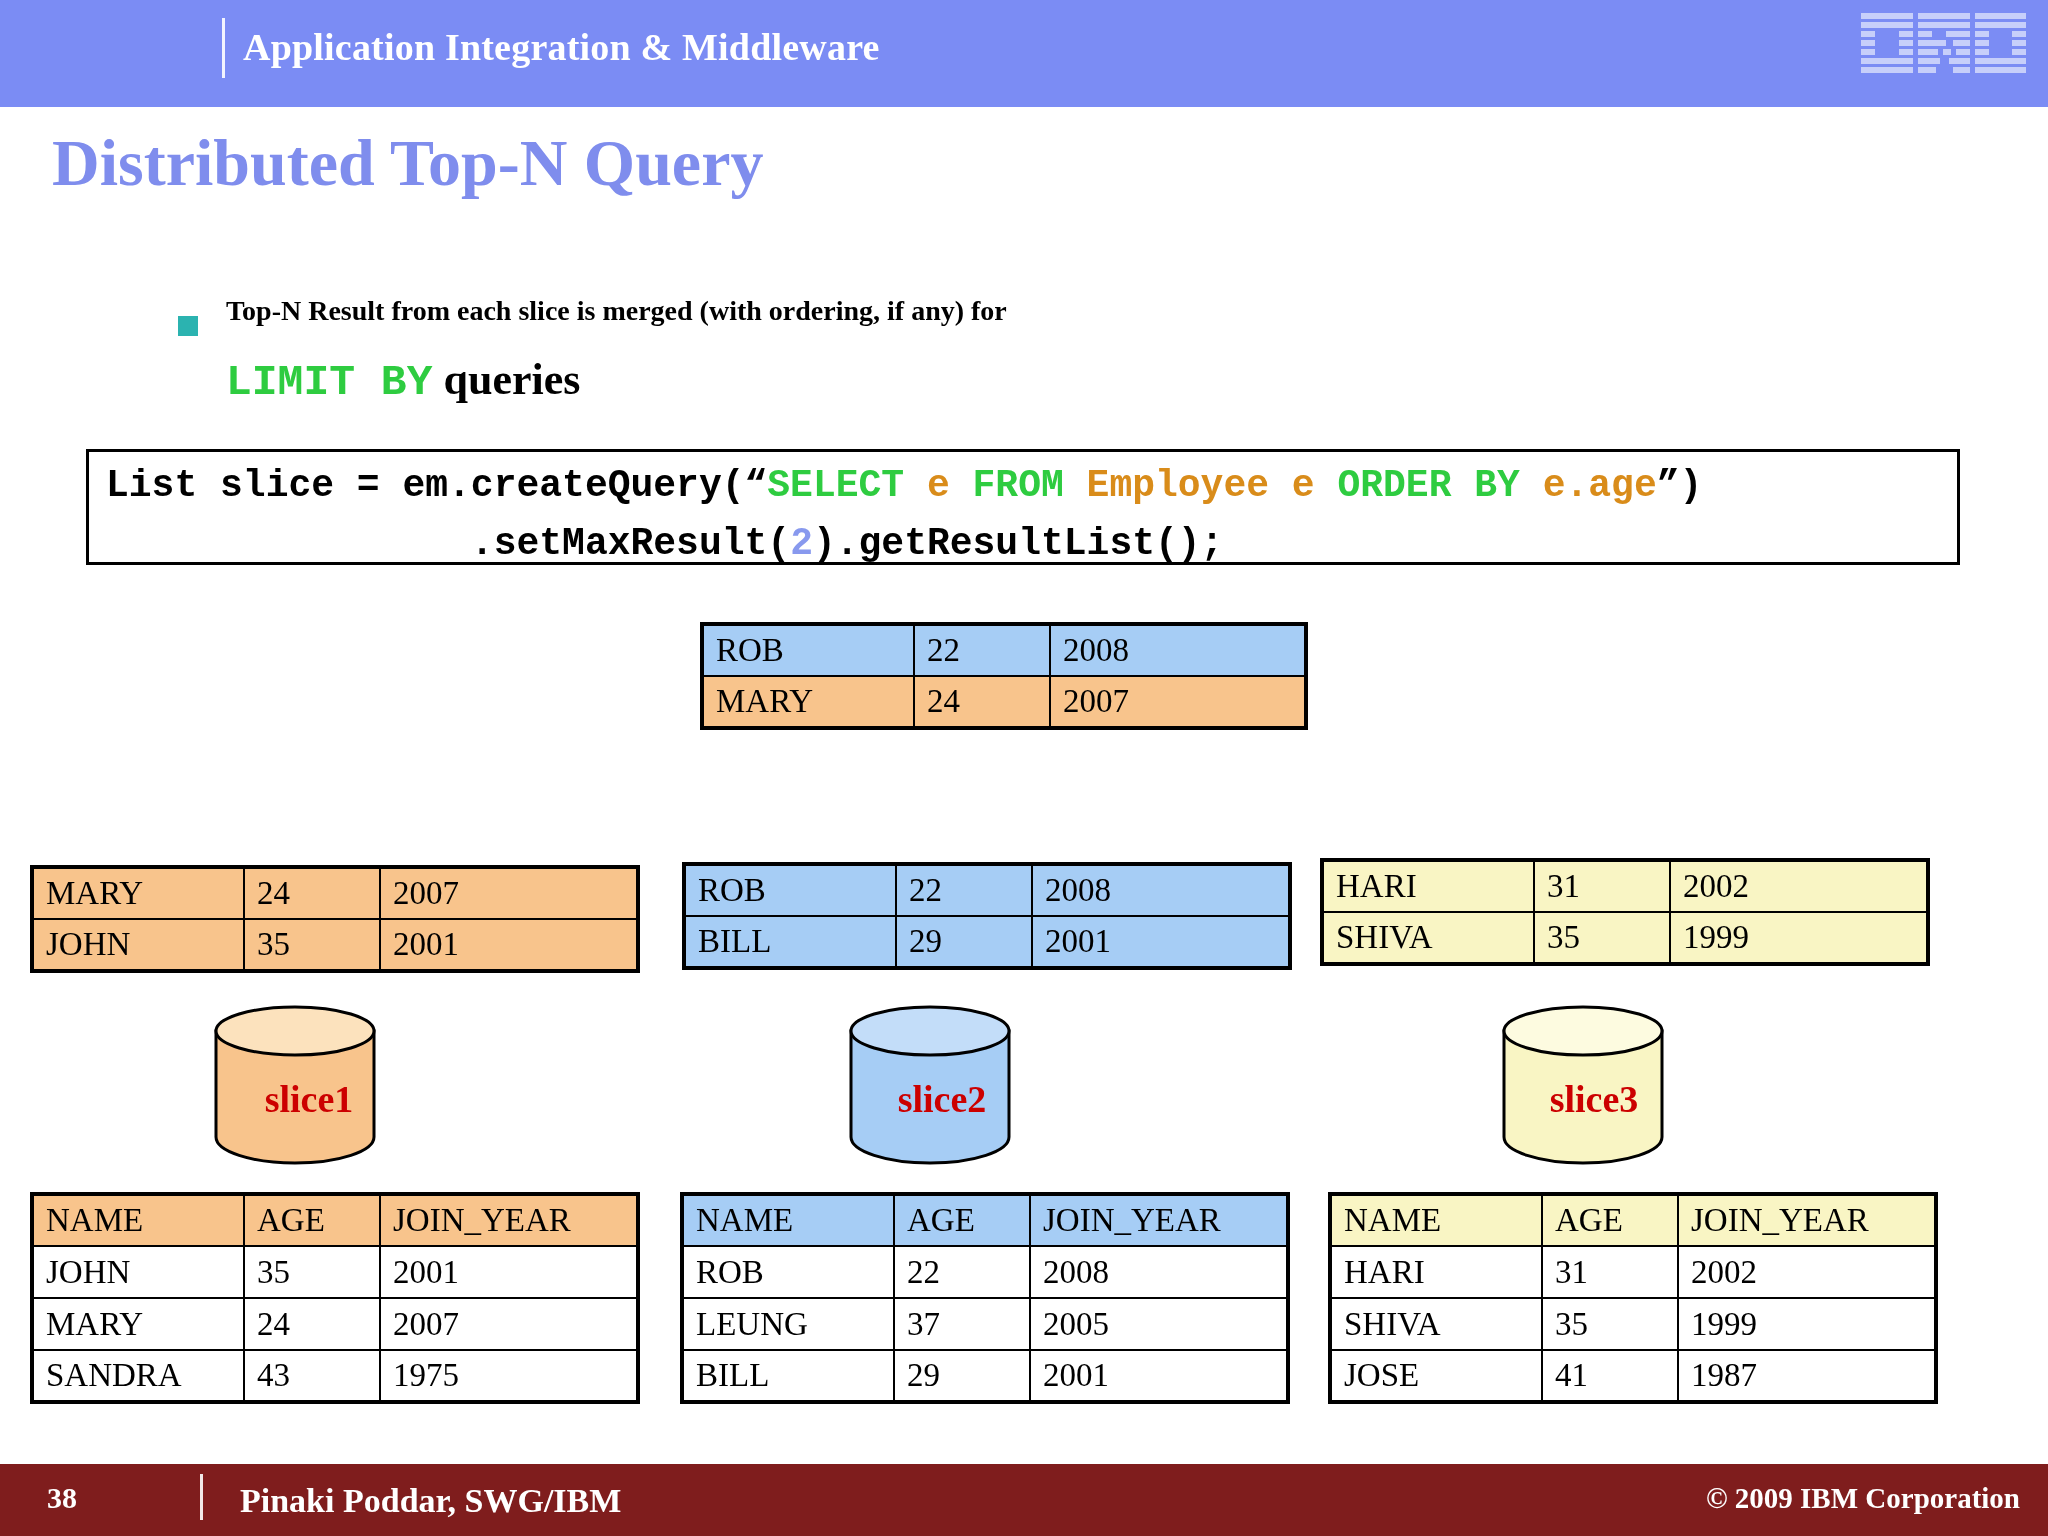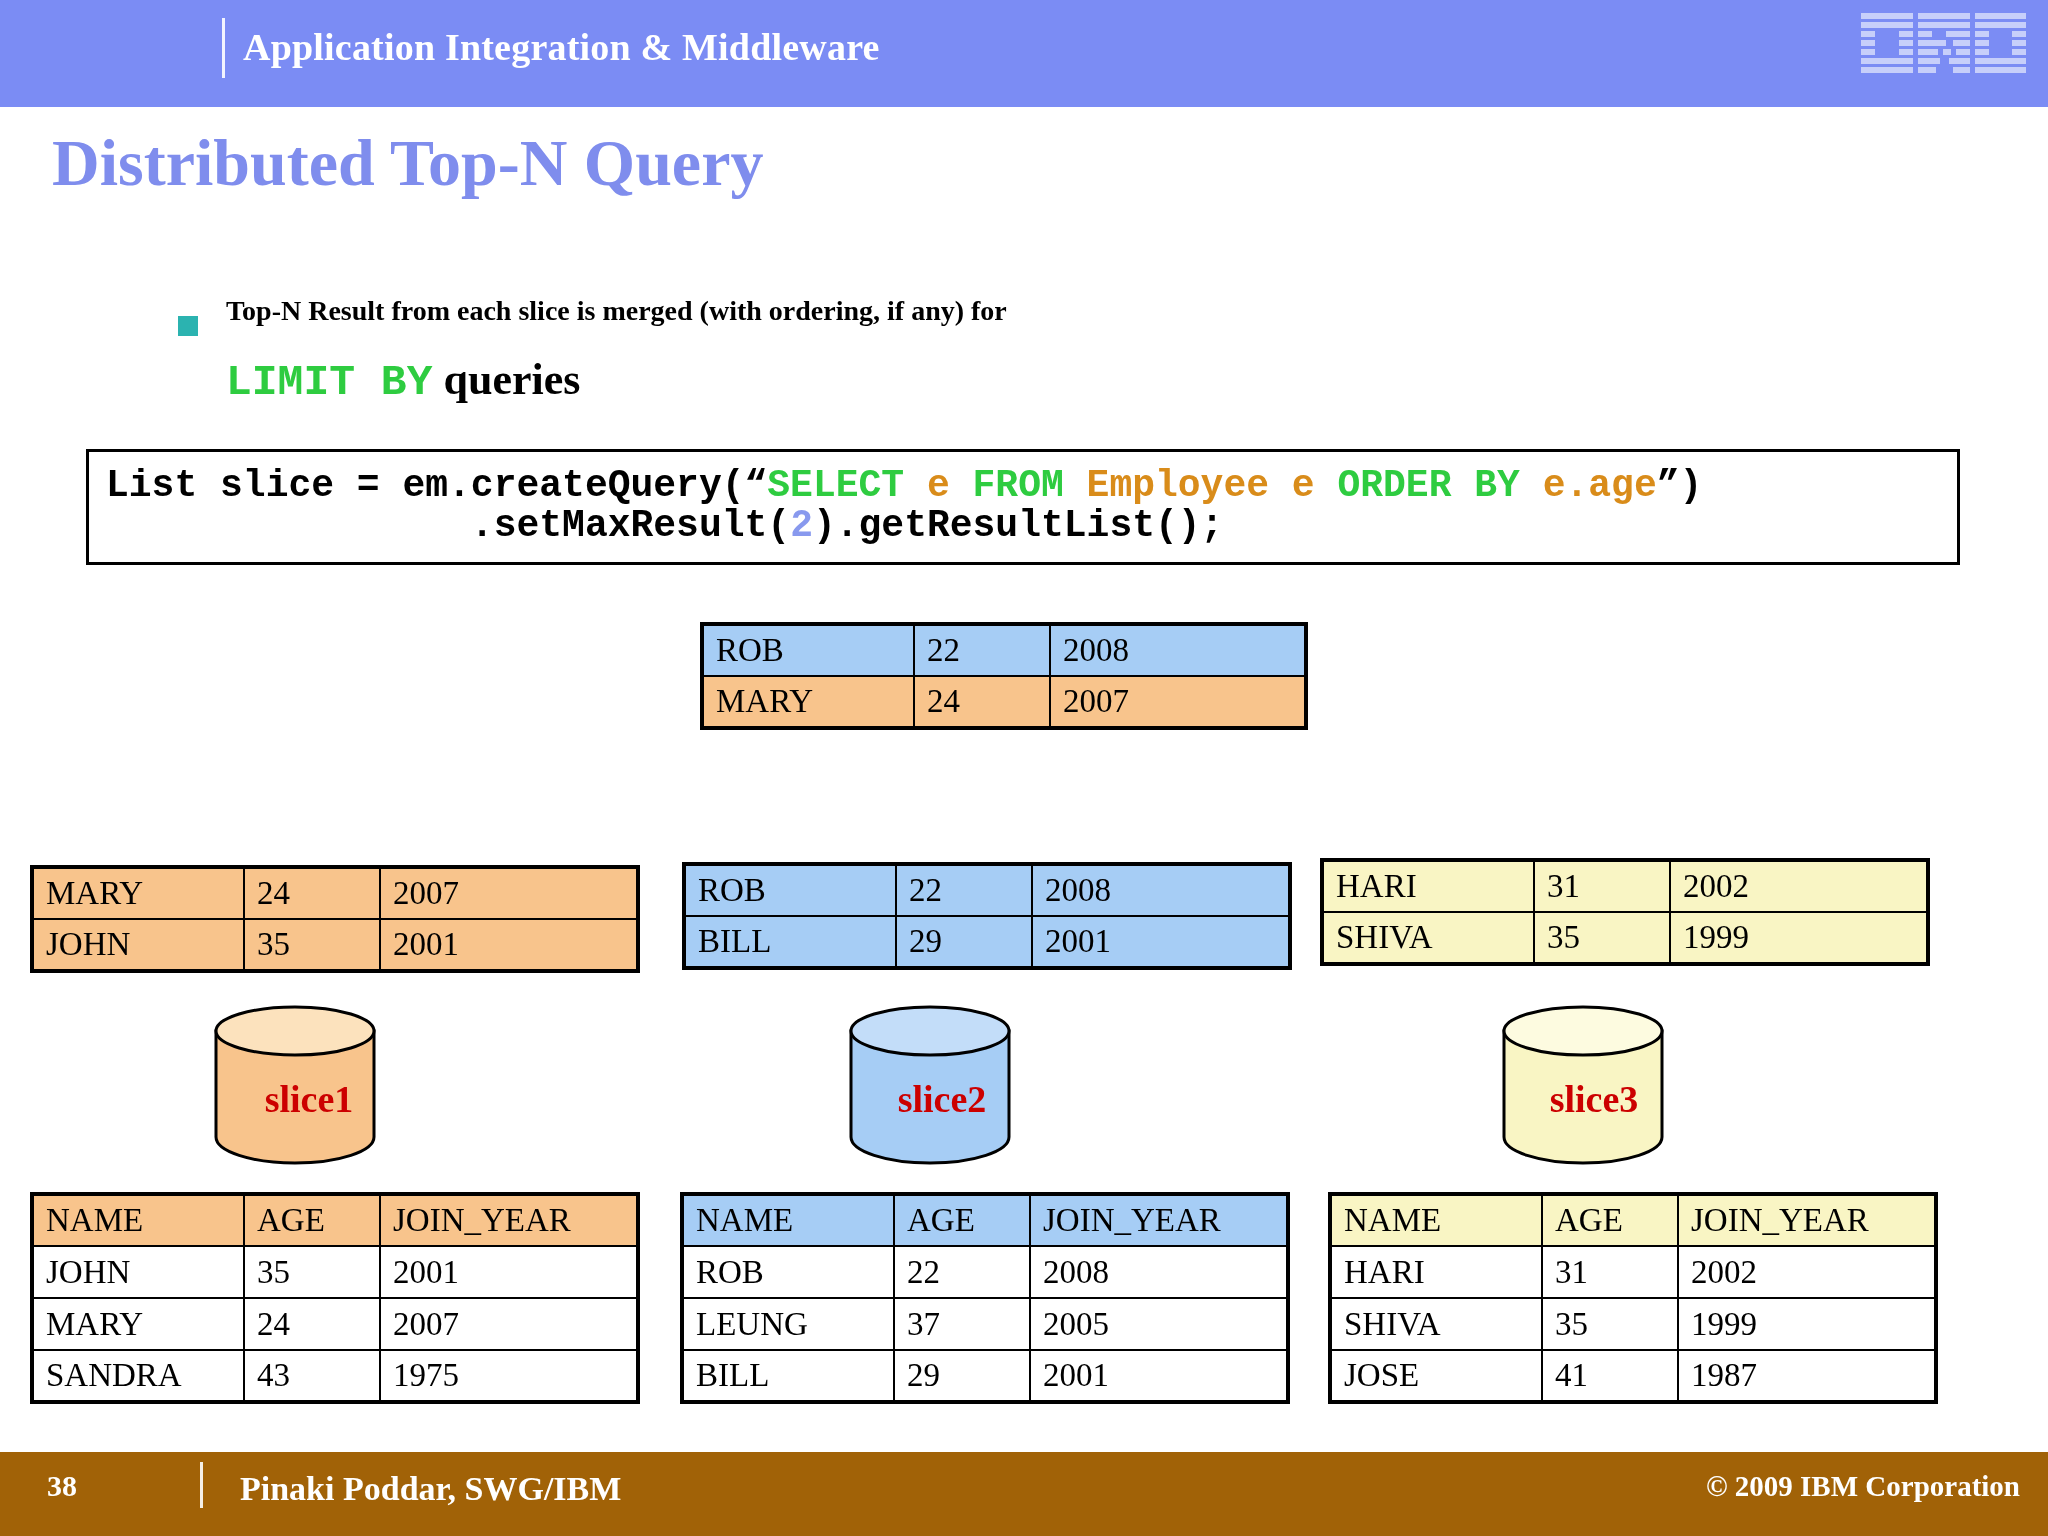--- a/index.html
+++ b/index.html
@@ -101,21 +101,21 @@
   }
   .code-line {
     position: absolute;
     font-family: "Liberation Mono", "DejaVu Sans Mono", monospace;
     font-size: 38px;
     font-weight: bold;
     color: #000000;
     white-space: pre;
   }
   .code-line-1 { left: 17px; top: 12px; }
-  .code-line-2 { left: 17px; top: 52px; }
+  .code-line-2 { left: 17px; top: 70px; }
   .c-green  { color: #2ecc40; }
   .c-orange { color: #d98c1a; }
   .c-blue   { color: #8899ee; }
 
   
   .dtable {
     position: absolute;
     border-collapse: collapse;
     border: 4px solid #000000;
     background: #ffffff;
@@ -189,22 +189,22 @@
   #cylinder-slice2 { left: 845px;  top: 1005px; }
   #cylinder-slice3 { left: 1498px; top: 1005px; }
   #cylinder-slice1 .cyl-label { left: 28px; }
   #cylinder-slice2 .cyl-label { left: 24px; }
   #cylinder-slice3 .cyl-label { left: 22px; }
 
   
   .footer {
     position: absolute;
     left: 0; bottom: 0;
-    width: 2048px; height: 84px;
-    background: #a16207;
+    width: 2048px; height: 72px;
+    background: #7f1d1d;
   }
   .footer-page {
     position: absolute;
     left: 47px; top: 17px;
     font-size: 30px;
     font-weight: bold;
     color: #ffffff;
   }
   .footer-divider {
     position: absolute;

